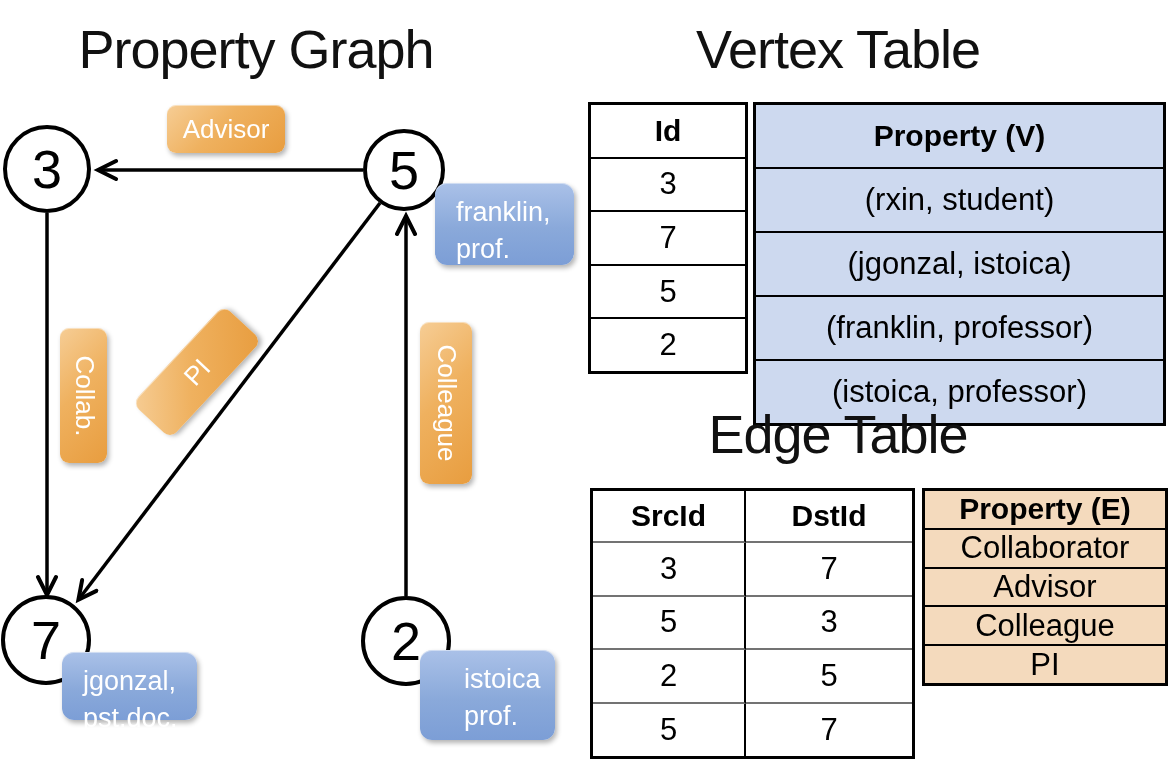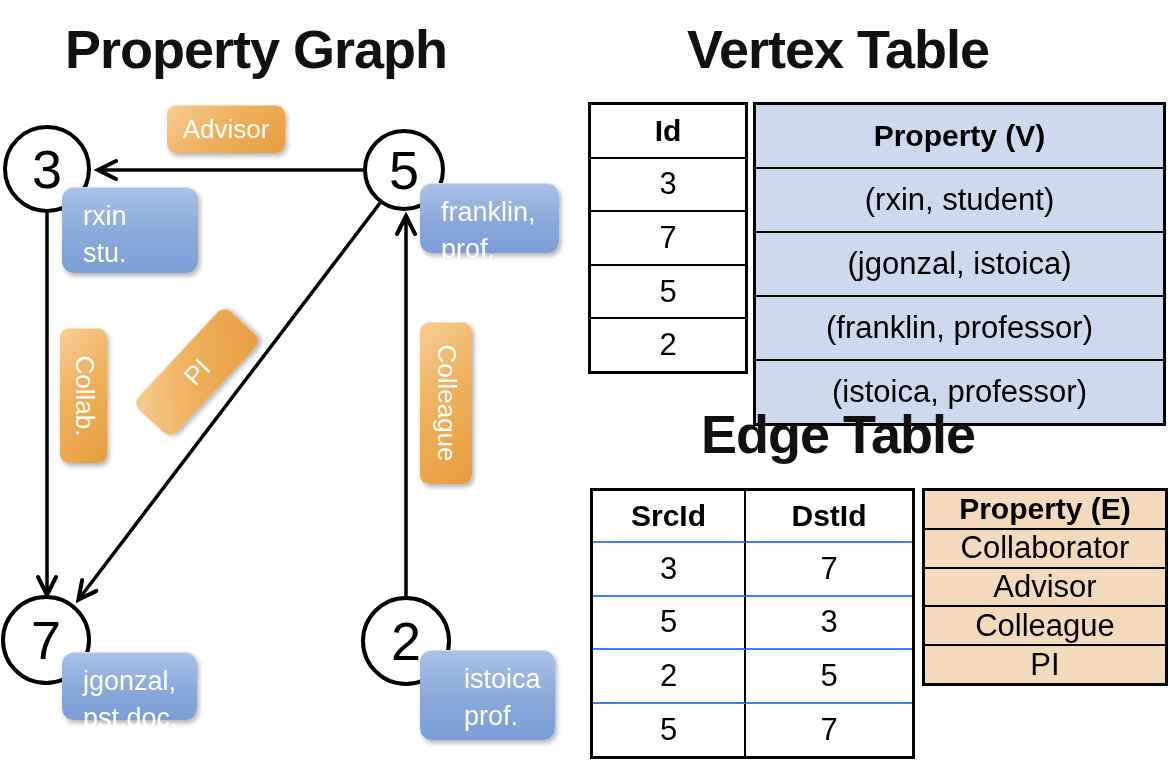--- a/index.html
+++ b/index.html
@@ -1,21 +1,21 @@
 <!DOCTYPE html>
 <html><head>
 <meta charset="utf-8">
 <style>
   html,body{margin:0;padding:0;background:#fff;}
   #canvas{
     position:relative;width:1170px;height:760px;background:#fff;overflow:hidden;
     font-family:"Liberation Sans", sans-serif;color:#000;
   }
   .title{
-    position:absolute;text-align:center;font-size:54px;font-weight:700;
+    position:absolute;text-align:center;font-size:54px;font-weight:400;
     letter-spacing:-1px;color:#111;white-space:nowrap;
   }
   
   .node{
     position:absolute;border:4px solid #000;border-radius:50%;background:#fff;
     box-sizing:border-box;display:flex;align-items:center;justify-content:center;
     font-size:54px;font-weight:300;color:#000;z-index:3;
   }
   
   .vbox{
@@ -44,21 +44,21 @@
     position:absolute;border:3px solid #000;box-sizing:border-box;
     display:flex;flex-direction:column;background:#fff;
   }
   .subtable .cell{
     flex:1;display:flex;align-items:center;justify-content:center;
     border-bottom:2px solid #000;font-size:31px;font-weight:300;white-space:nowrap;
   }
   .subtable .cell:last-child{border-bottom:none;}
   .subtable .cell.hdr{font-weight:700;font-size:30px;}
   .subtable.grid2{display:grid;grid-template-columns:153px 1fr;}
-  .subtable.grid2 .cell{border-bottom:2px solid #3b82f6;}
+  .subtable.grid2 .cell{border-bottom:2px solid #737373;}
   .subtable.grid2 .cell.c1{border-right:2px solid #000;}
   .subtable.grid2 .cell.lastrow{border-bottom:none;}
   .bg-blue{background:#cdd9ef;}
   .bg-tan{background:#f4dabd;}
 </style>
 </head>
 <body>
 
 <div id="canvas">
 
@@ -95,25 +95,21 @@
   <div class="obox" style="left:60px;top:328px;width:47px;height:135px;">
     <span class="vtext">Collab.</span>
   </div>
   <div class="obox center" style="left:130px;top:346px;width:134px;height:52px;font-size:26px;transform:rotate(-47deg);">
     <span>PI</span>
   </div>
   <div class="obox" style="left:420px;top:322px;width:52px;height:162px;">
     <span class="vtext">Colleague</span>
   </div>
 
-  <div class="vbox" style="left:62px;top:187px;width:136px;height:86px;">
-    <div>rxin</div>
-    <div>stu.</div>
-  </div>
-  <div class="vbox" style="left:420px;top:183px;width:139px;height:70px;">
+  <div class="vbox" style="left:435px;top:183px;width:139px;height:82px;">
     <div>franklin,</div>
     <div>prof.</div>
   </div>
   <div class="vbox" style="left:62px;top:652px;width:135px;height:68px;">
     <div>jgonzal,</div>
     <div>pst.doc.</div>
   </div>
   <div class="vbox" style="left:420px;top:650px;width:135px;height:90px;padding-left:44px;">
     <div>istoica</div>
     <div>prof.</div>

